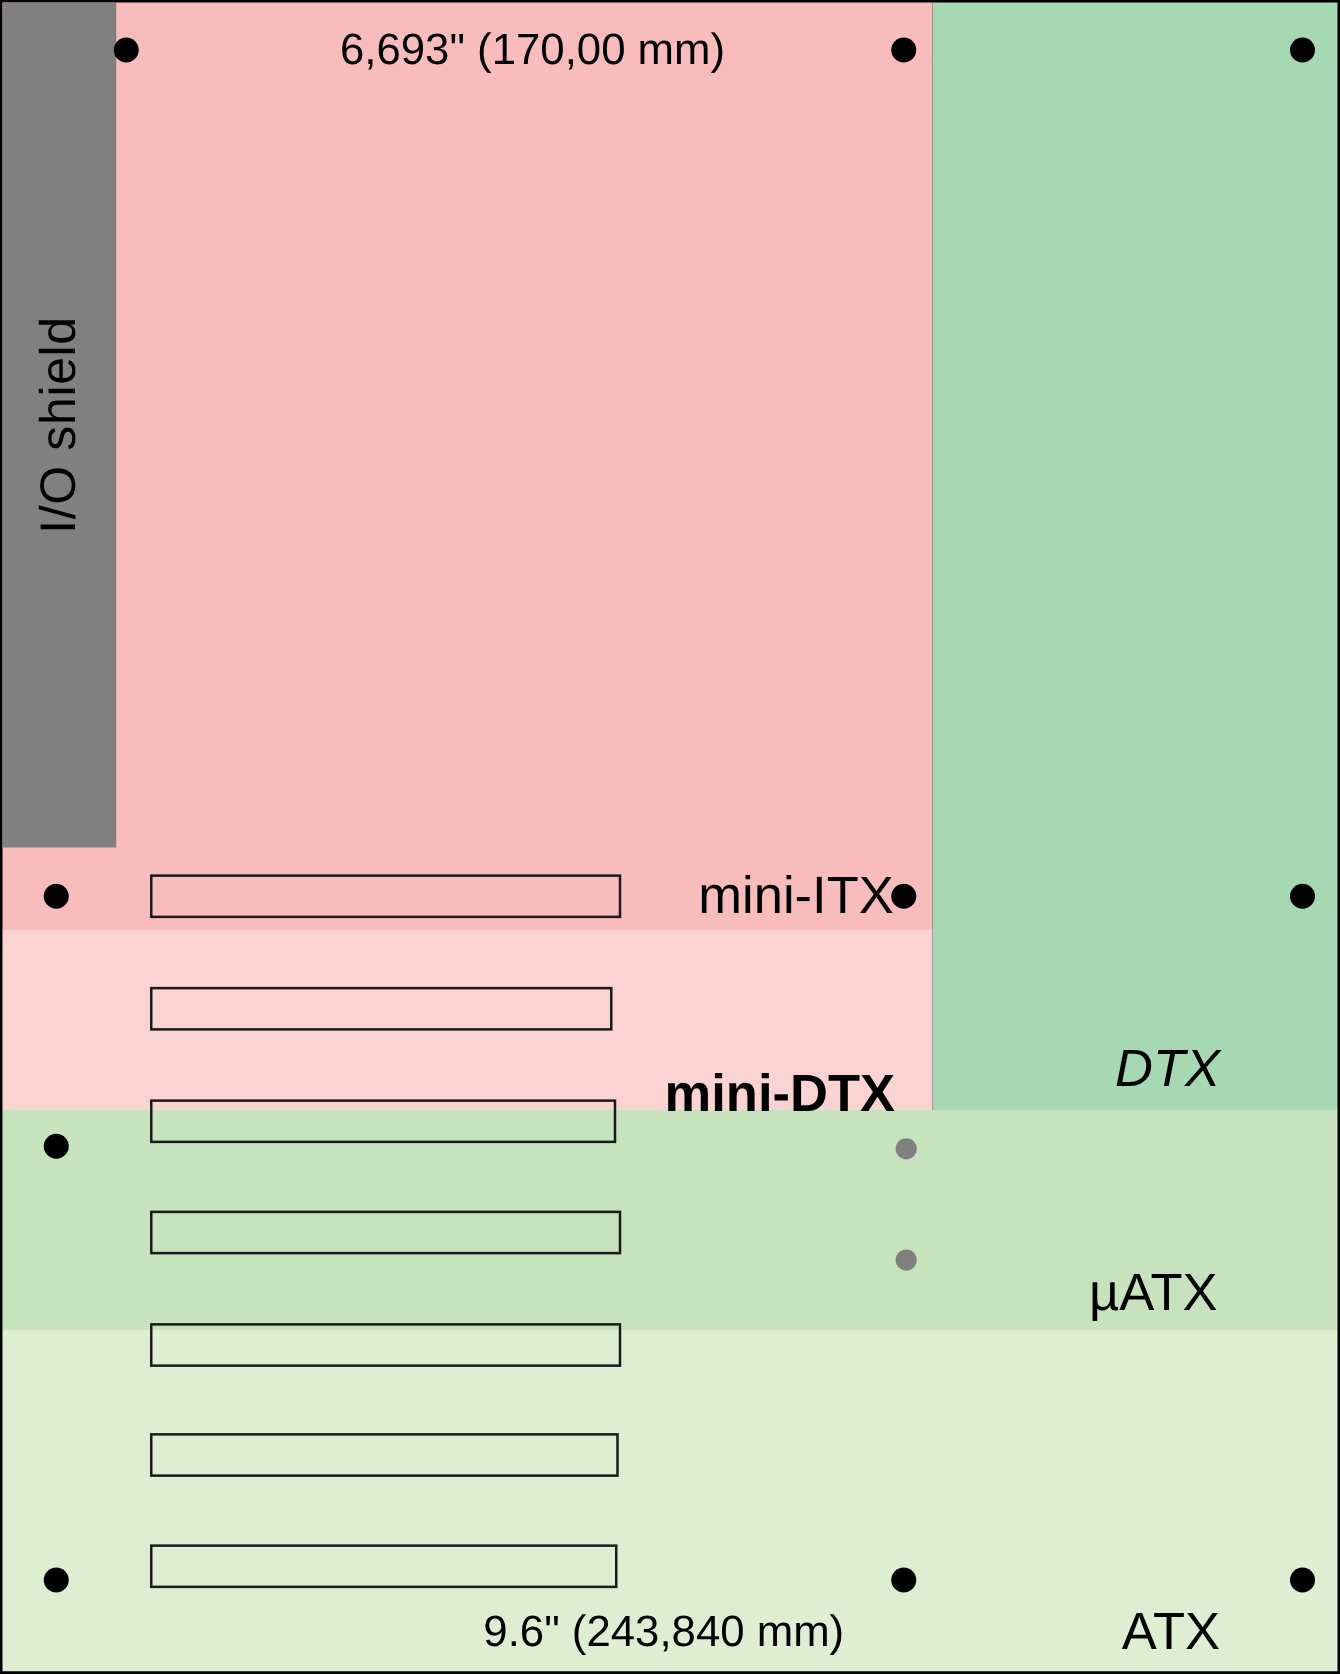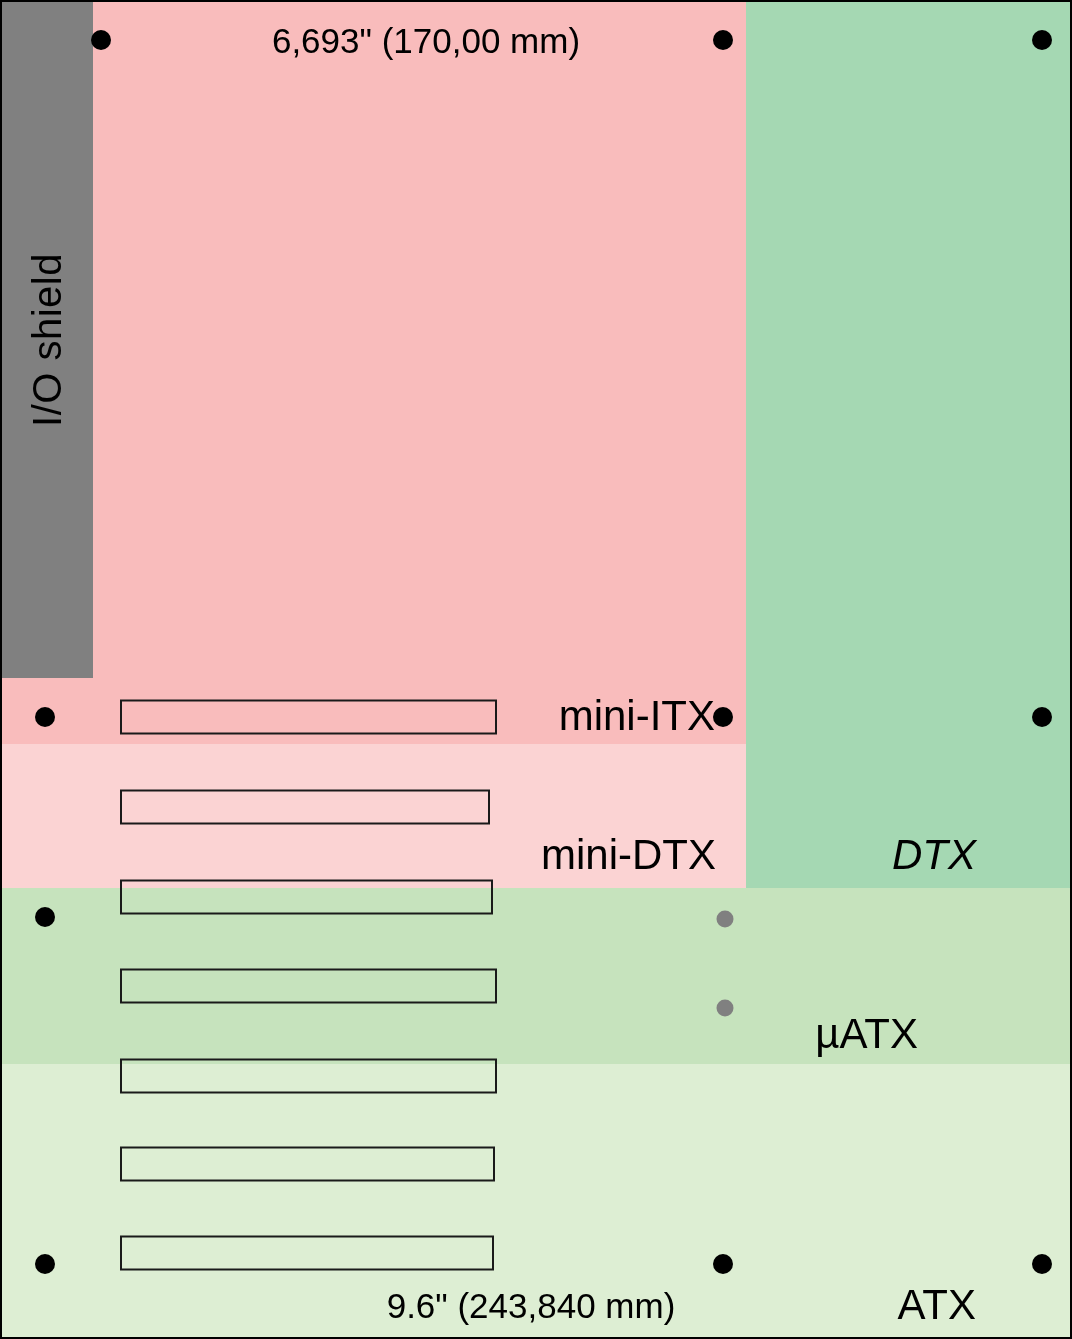--- a/index.html
+++ b/index.html
@@ -133,20 +133,20 @@
       <div class="hole" style="left: 45px; top: 917px; background: rgb(0, 0, 0);"></div>
       <div class="hole gray" style="left: 725px; top: 919px; background: rgb(128, 128, 128);"></div>
       <div class="hole gray" style="left: 725px; top: 1008px; background: rgb(128, 128, 128);"></div>
       <div class="hole" style="left: 45px; top: 1264px; background: rgb(0, 0, 0);"></div>
       <div class="hole" style="left: 723px; top: 1264px; background: rgb(0, 0, 0);"></div>
       <div class="hole" style="left: 1042px; top: 1264px; background: rgb(0, 0, 0);"></div>
     </div>
   <div id="label-layer">
       <div class="label dim" style="left: 426px; top: 40px;">6,693" (170,00 mm)</div>
       <div class="label form" style="left: 715px; top: 716px;">mini-ITX</div>
-      <div class="label form" style="left: 716px; top: 855px;">mini-DTX</div>
+      <div class="label form" style="left: 716px; top: 875px; font-weight: bold;">mini-DTX</div>
       <div class="label form" style="left: 976px; top: 855px; font-style: italic;">DTX</div>
-      <div class="label form" style="left: 918px; top: 1034px;">µATX</div>
+      <div class="label form" style="left: 974px; top: 1034px;">µATX</div>
       <div class="label dim" style="left: 531px; top: 1305px;">9.6" (243,840 mm)</div>
       <div class="label form" style="left: 976px; top: 1305px; text-align: center;">ATX</div>
     </div>
 
 </div>
 
 </body></html>

